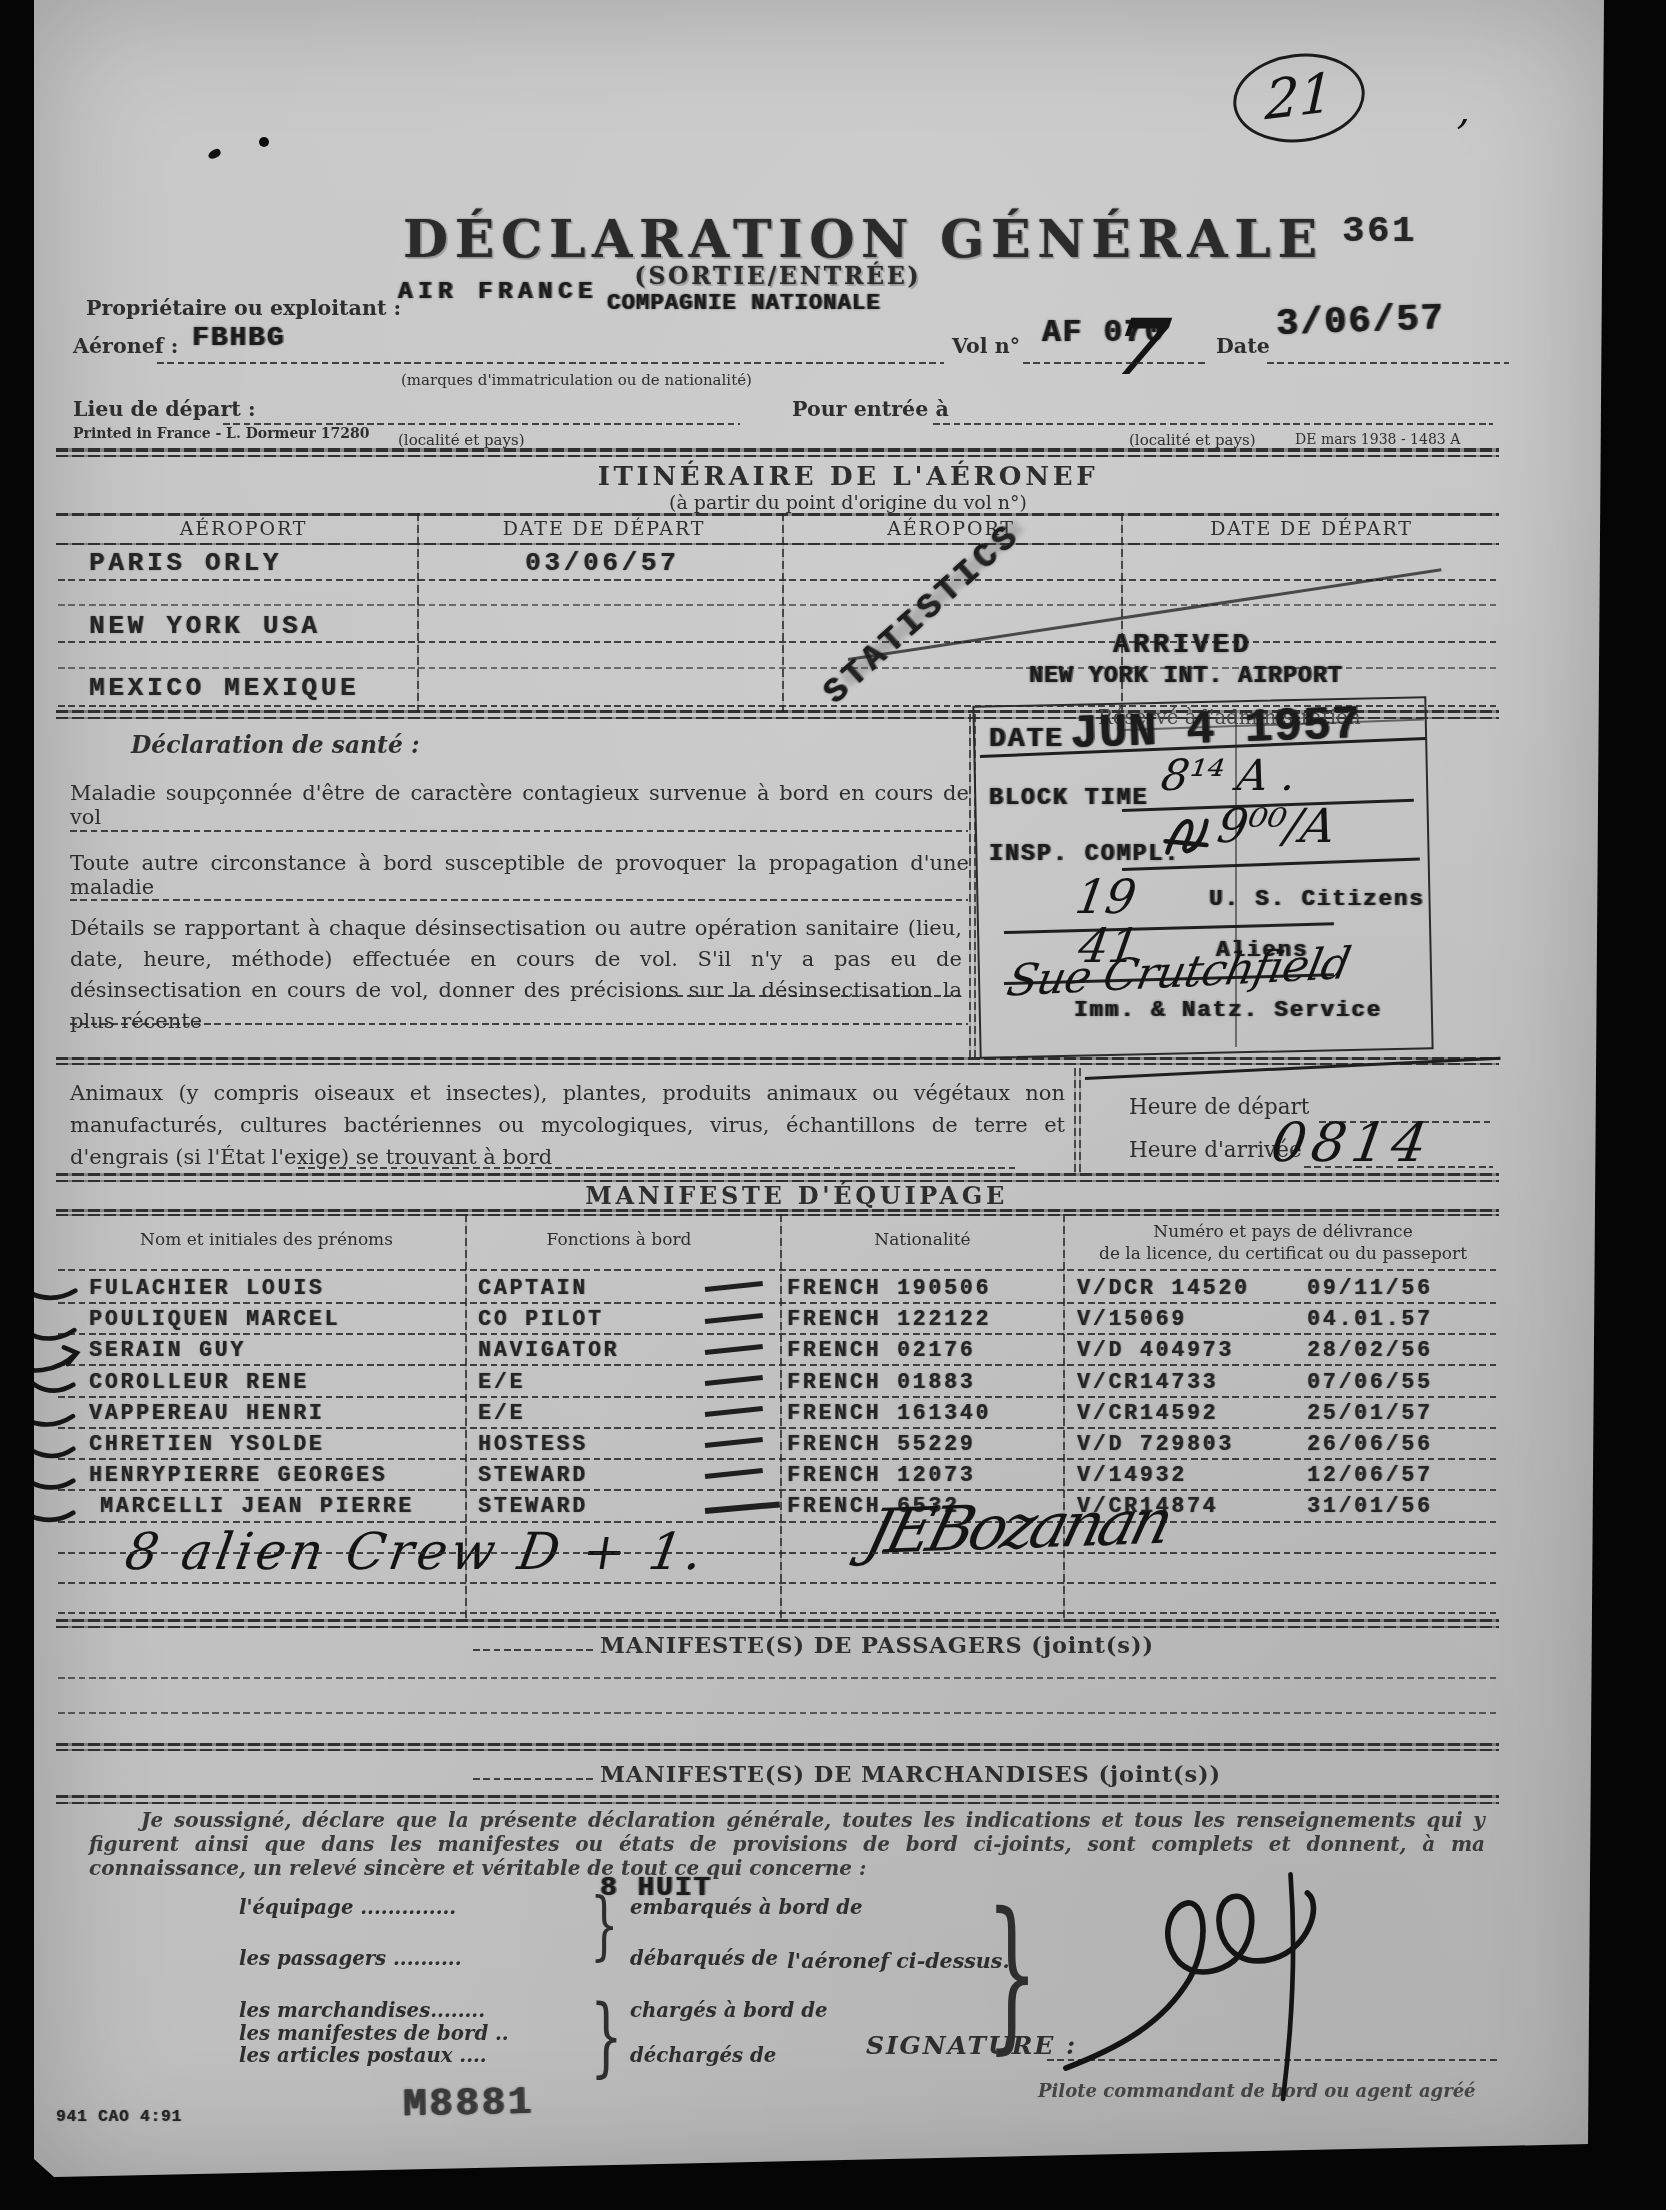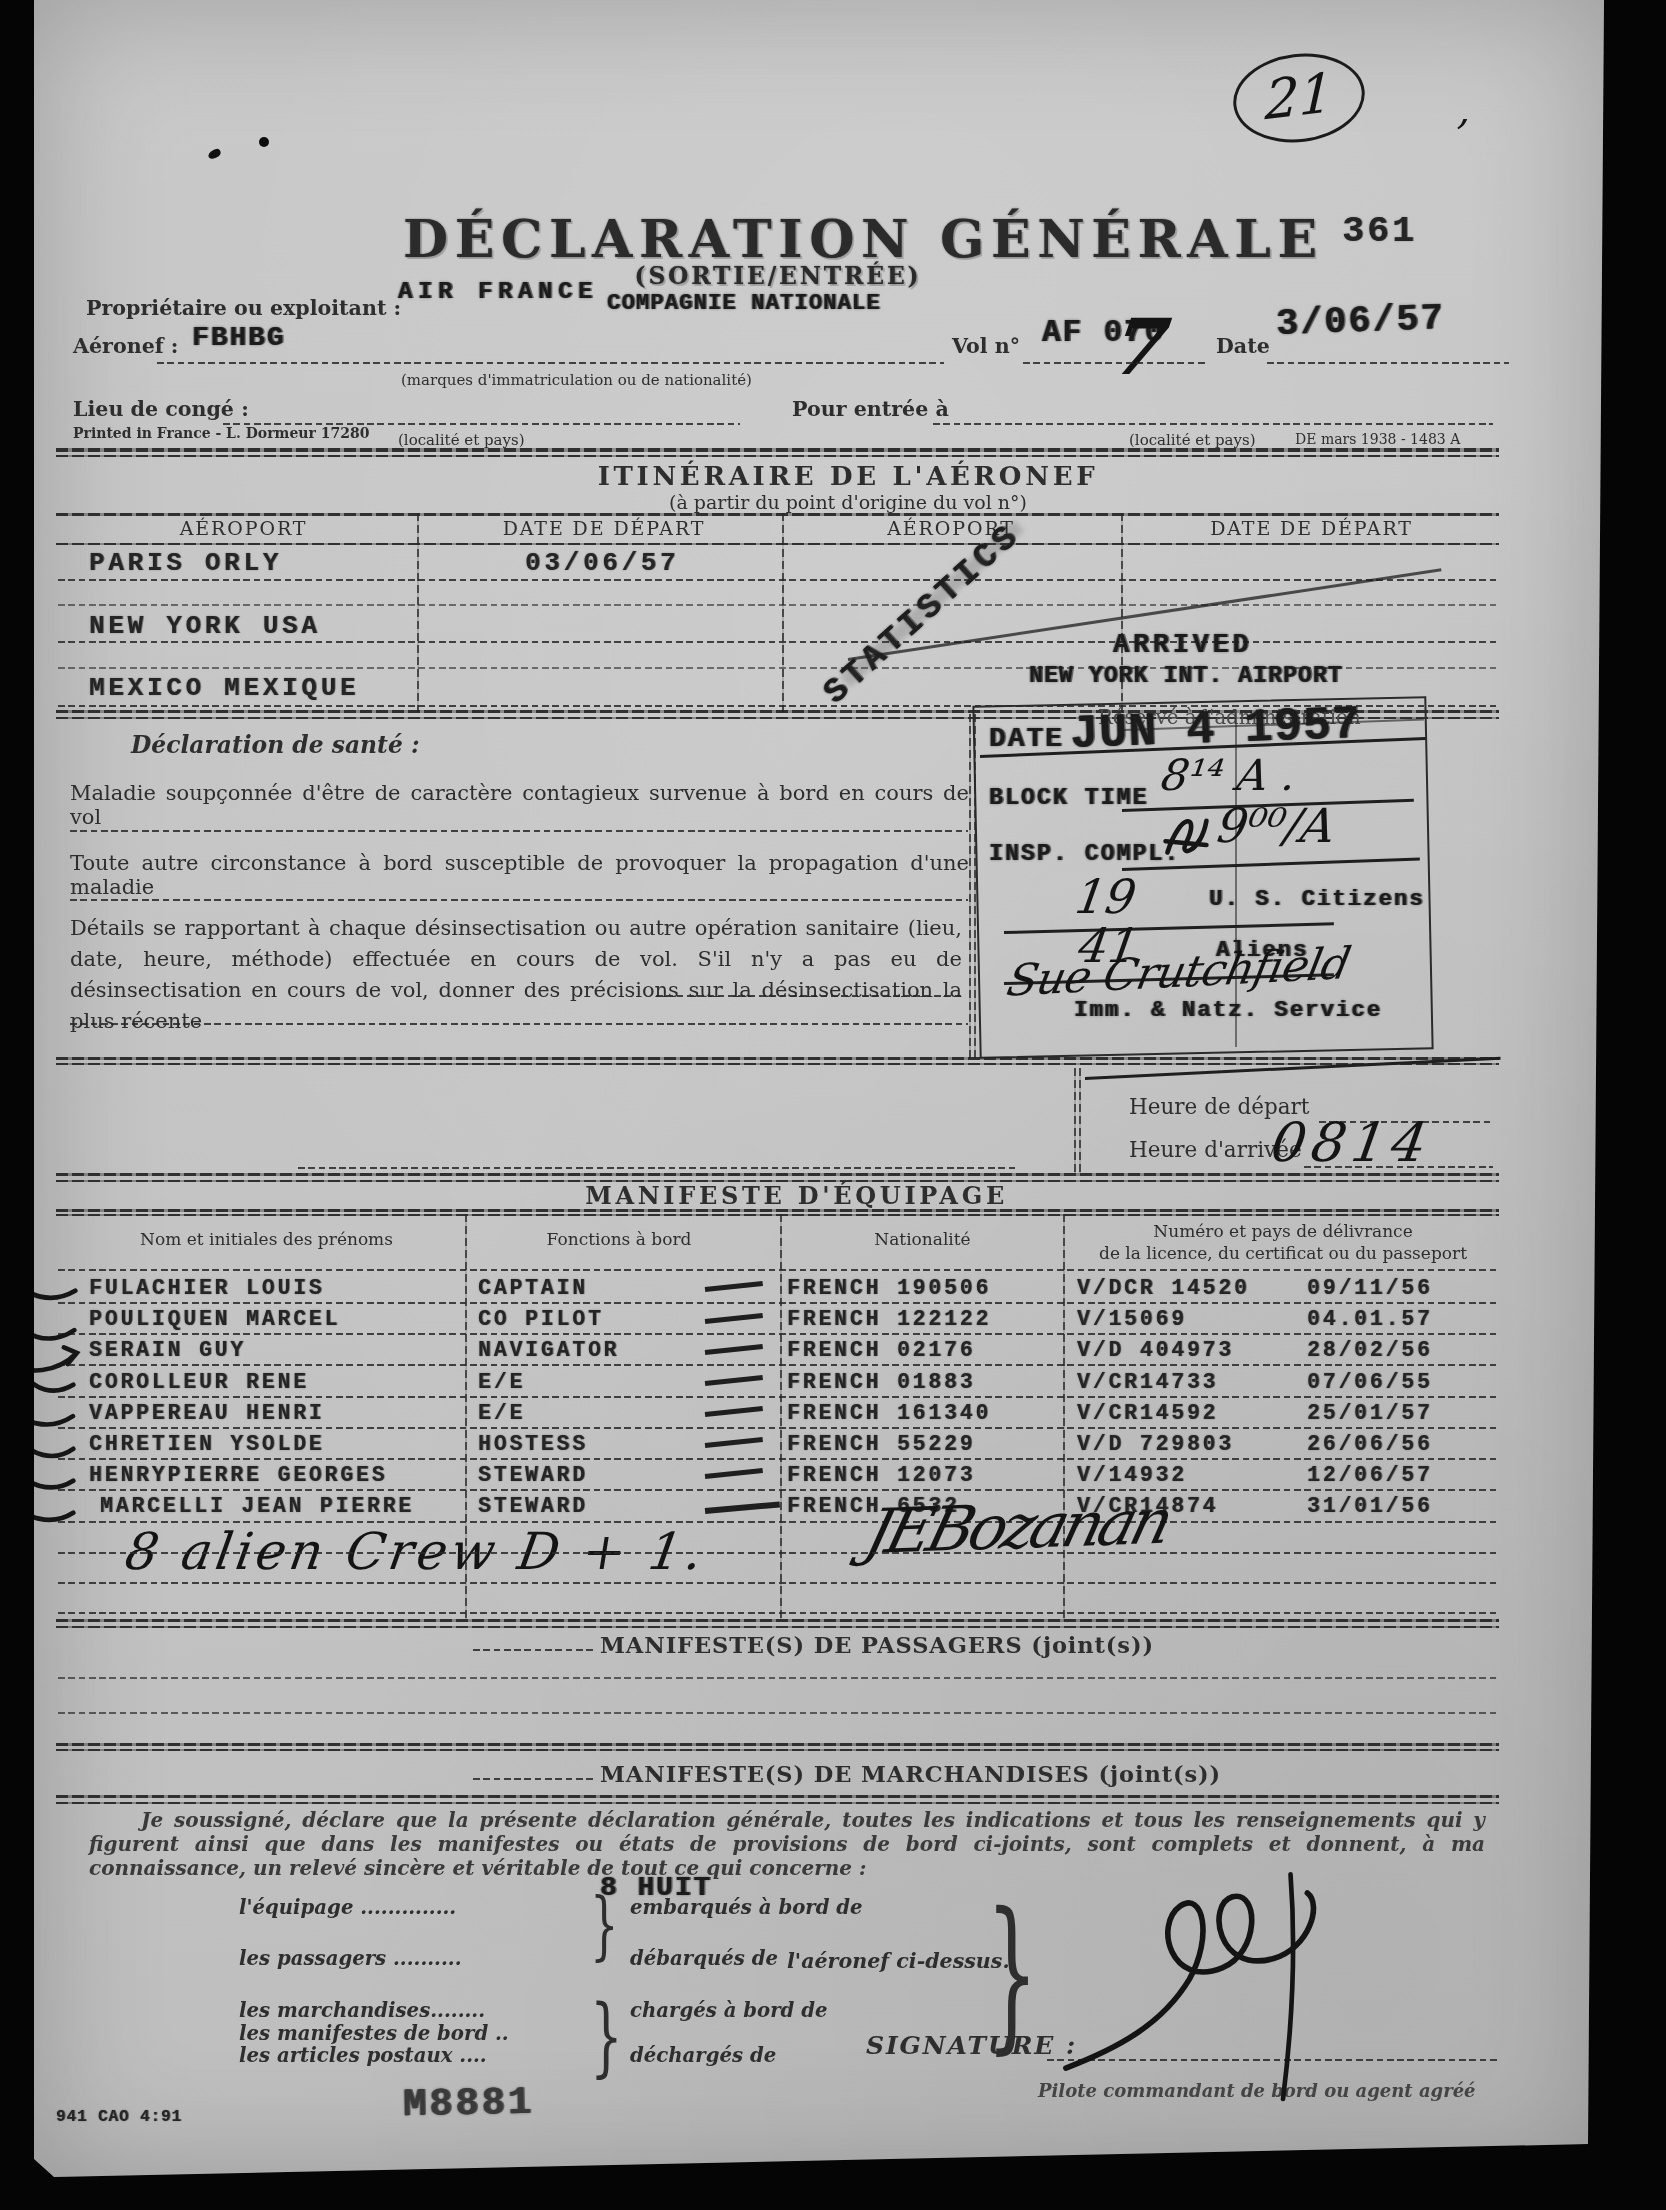--- a/index.html
+++ b/index.html
@@ -57,21 +57,21 @@
 <div class="dotline" style="left:157px;top:362px;width:787px;"></div>
 <span class="abs print" style="left:952px;top:334px;font-size:20.6px;font-weight:bold;">Vol n°</span>
 <span class="abs stampT" style="left:1042px;top:315px;font-size:31px;">AF 070</span>
 <span class="abs hand" style="left:1115px;top:302px;font-size:77px;font-weight:bold;">7</span>
 <div class="dotline" style="left:1023px;top:362px;width:184px;"></div>
 <span class="abs print" style="left:1216px;top:334px;font-size:20.6px;font-weight:bold;">Date</span>
 <span class="abs stampT" style="left:1276px;top:300px;font-size:37px;transform:rotate(-2deg);">3/06/57</span>
 <div class="dotline" style="left:1267px;top:362px;width:242px;"></div>
 <span class="abs print small" style="left:401px;top:371px;">(marques d'immatriculation ou de nationalité)</span>
 
-<span class="abs print" style="left:73px;top:397px;font-size:20.6px;font-weight:bold;">Lieu de congé :</span>
+<span class="abs print" style="left:73px;top:397px;font-size:20.6px;font-weight:bold;">Lieu de départ :</span>
 <div class="dotline" style="left:223px;top:423px;width:517px;"></div>
 <span class="abs print small" style="left:398px;top:431px;">(localité et pays)</span>
 <span class="abs print" style="left:792px;top:397px;font-size:20.6px;font-weight:bold;">Pour entrée à</span>
 <div class="dotline" style="left:933px;top:423px;width:560px;"></div>
 <span class="abs print small" style="left:1129px;top:431px;">(localité et pays)</span>
 <span class="abs print" style="left:73px;top:425px;font-size:14px;font-weight:bold;">Printed in France - L. Dormeur 17280</span>
 <span class="abs print" style="left:1295px;top:431px;font-size:14px;">DE mars 1938 - 1483 A</span>
 
 <div class="rule" style="left:56px;top:448px;width:1443px;height:3.7px;"></div>
 <div class="rule" style="left:56px;top:455px;width:1443px;height:1.9px;"></div>
@@ -136,20 +136,21 @@
 <div class="abs print" style="left:70px;top:851px;width:899px;font-size:21px;white-space:normal;text-align:justify;">Toute autre circonstance à bord susceptible de provoquer la propagation d'une maladie</div>
 <div class="dotline" style="left:70px;top:899px;width:898px;"></div>
 <div class="abs print" style="left:70px;top:913px;width:892px;font-size:21px;line-height:31px;white-space:normal;text-align:justify;">Détails se rapportant à chaque désinsectisation ou autre opération sanitaire (lieu, date, heure, méthode) effectuée en cours de vol. S'il n'y a pas eu de désinsectisation en cours de vol, donner des précisions sur la désinsectisation la plus récente</div>
 <div class="dotline" style="left:656px;top:995px;width:309px;"></div>
 <div class="dotline" style="left:70px;top:1023px;width:898px;"></div>
 <div class="vline" style="left:969px;top:714px;height:345px;"></div>
 <div class="vline" style="left:974px;top:714px;height:345px;"></div>
 
 <div class="rule" style="left:56px;top:1057px;width:1443px;"></div>
 <div class="rule" style="left:56px;top:1063px;width:1443px;height:1.9px;"></div>
+<div class="abs print" style="left:70px;top:1077px;width:995px;font-size:21px;line-height:32px;white-space:normal;text-align:justify;">Animaux (y compris oiseaux et insectes), plantes, produits animaux ou végétaux non manufacturés, cultures bactériennes ou mycologiques, virus, échantillons de terre et d'engrais (si l'État l'exige) se trouvant à bord</div>
 <div class="dotline" style="left:298px;top:1167px;width:721px;"></div>
 <div class="vline" style="left:1074px;top:1068px;height:105px;"></div>
 <div class="vline" style="left:1079px;top:1068px;height:105px;"></div>
 <div class="inkline" style="left:1085px;top:1077px;width:416px;transform:rotate(-2.8deg);"></div>
 <span class="abs print" style="left:1129px;top:1094px;font-size:21.5px;">Heure de départ</span>
 <div class="dotline" style="left:1319px;top:1121px;width:174px;"></div>
 <span class="abs print" style="left:1129px;top:1137px;font-size:21.5px;">Heure d'arrivée</span>
 <div class="dotline" style="left:1304px;top:1166px;width:189px;"></div>
 <span class="abs hand" style="left:1272px;top:1111px;font-size:54px;letter-spacing:5.6px;">0814</span>
 

